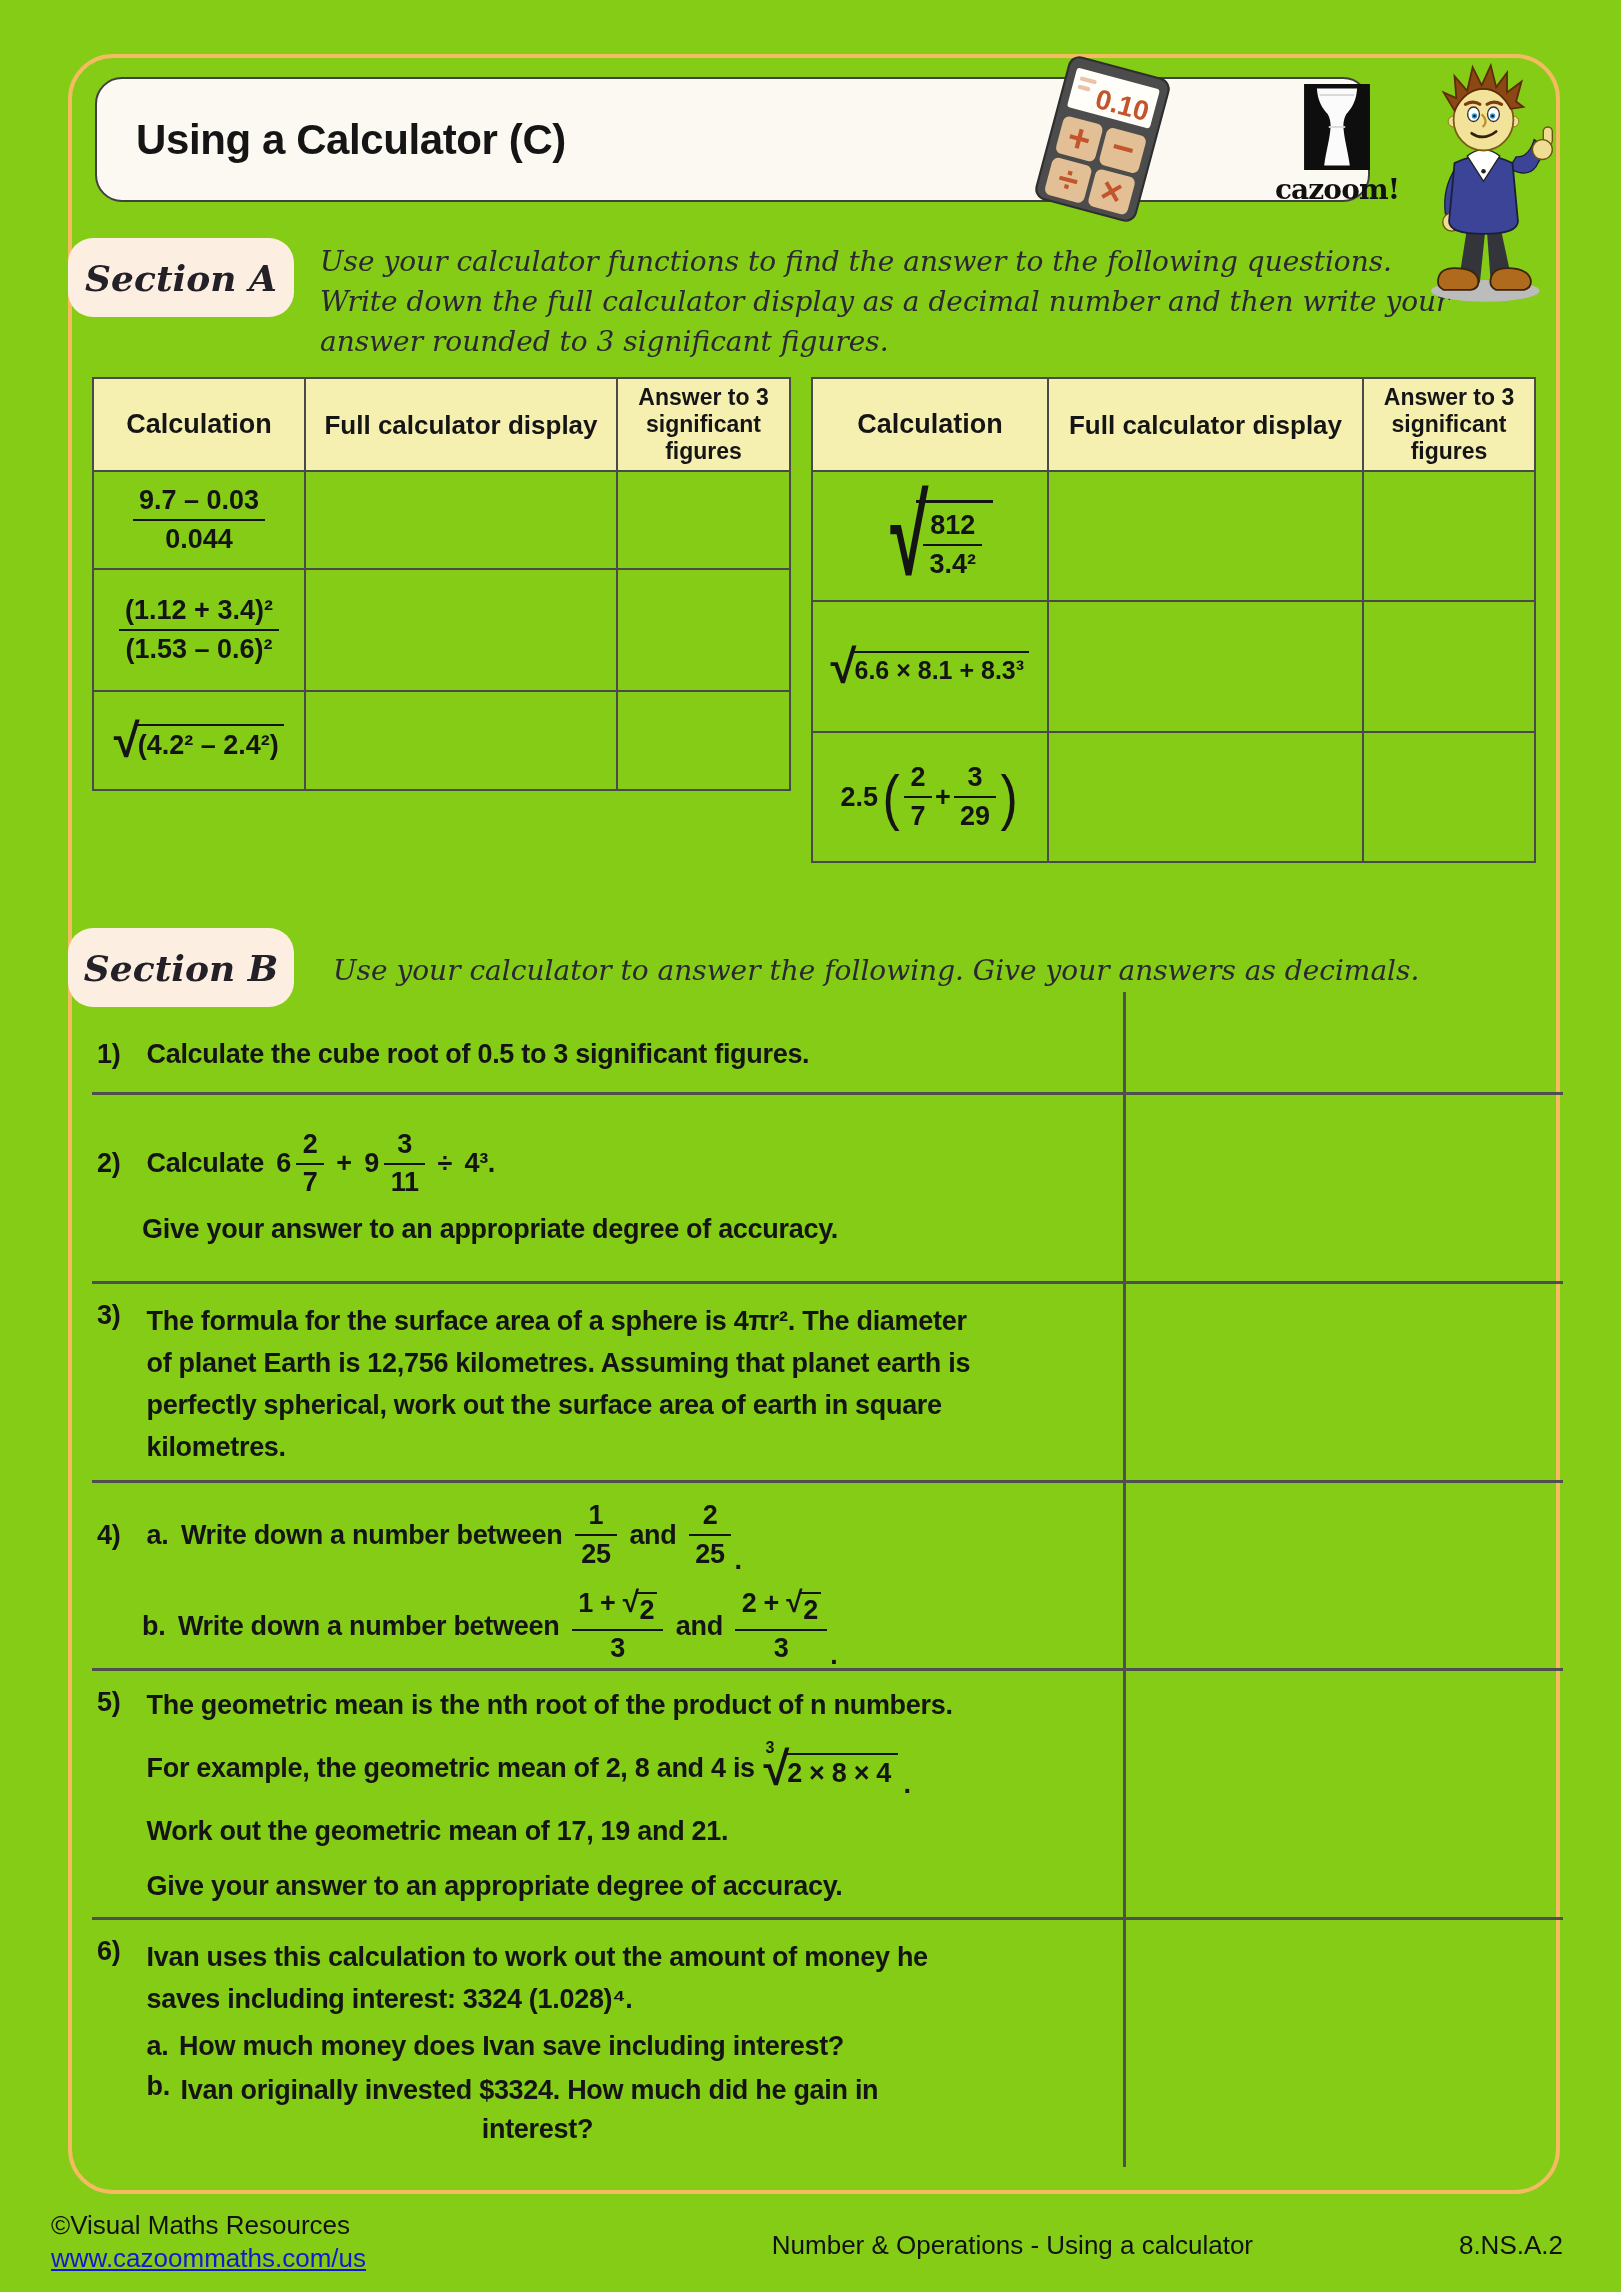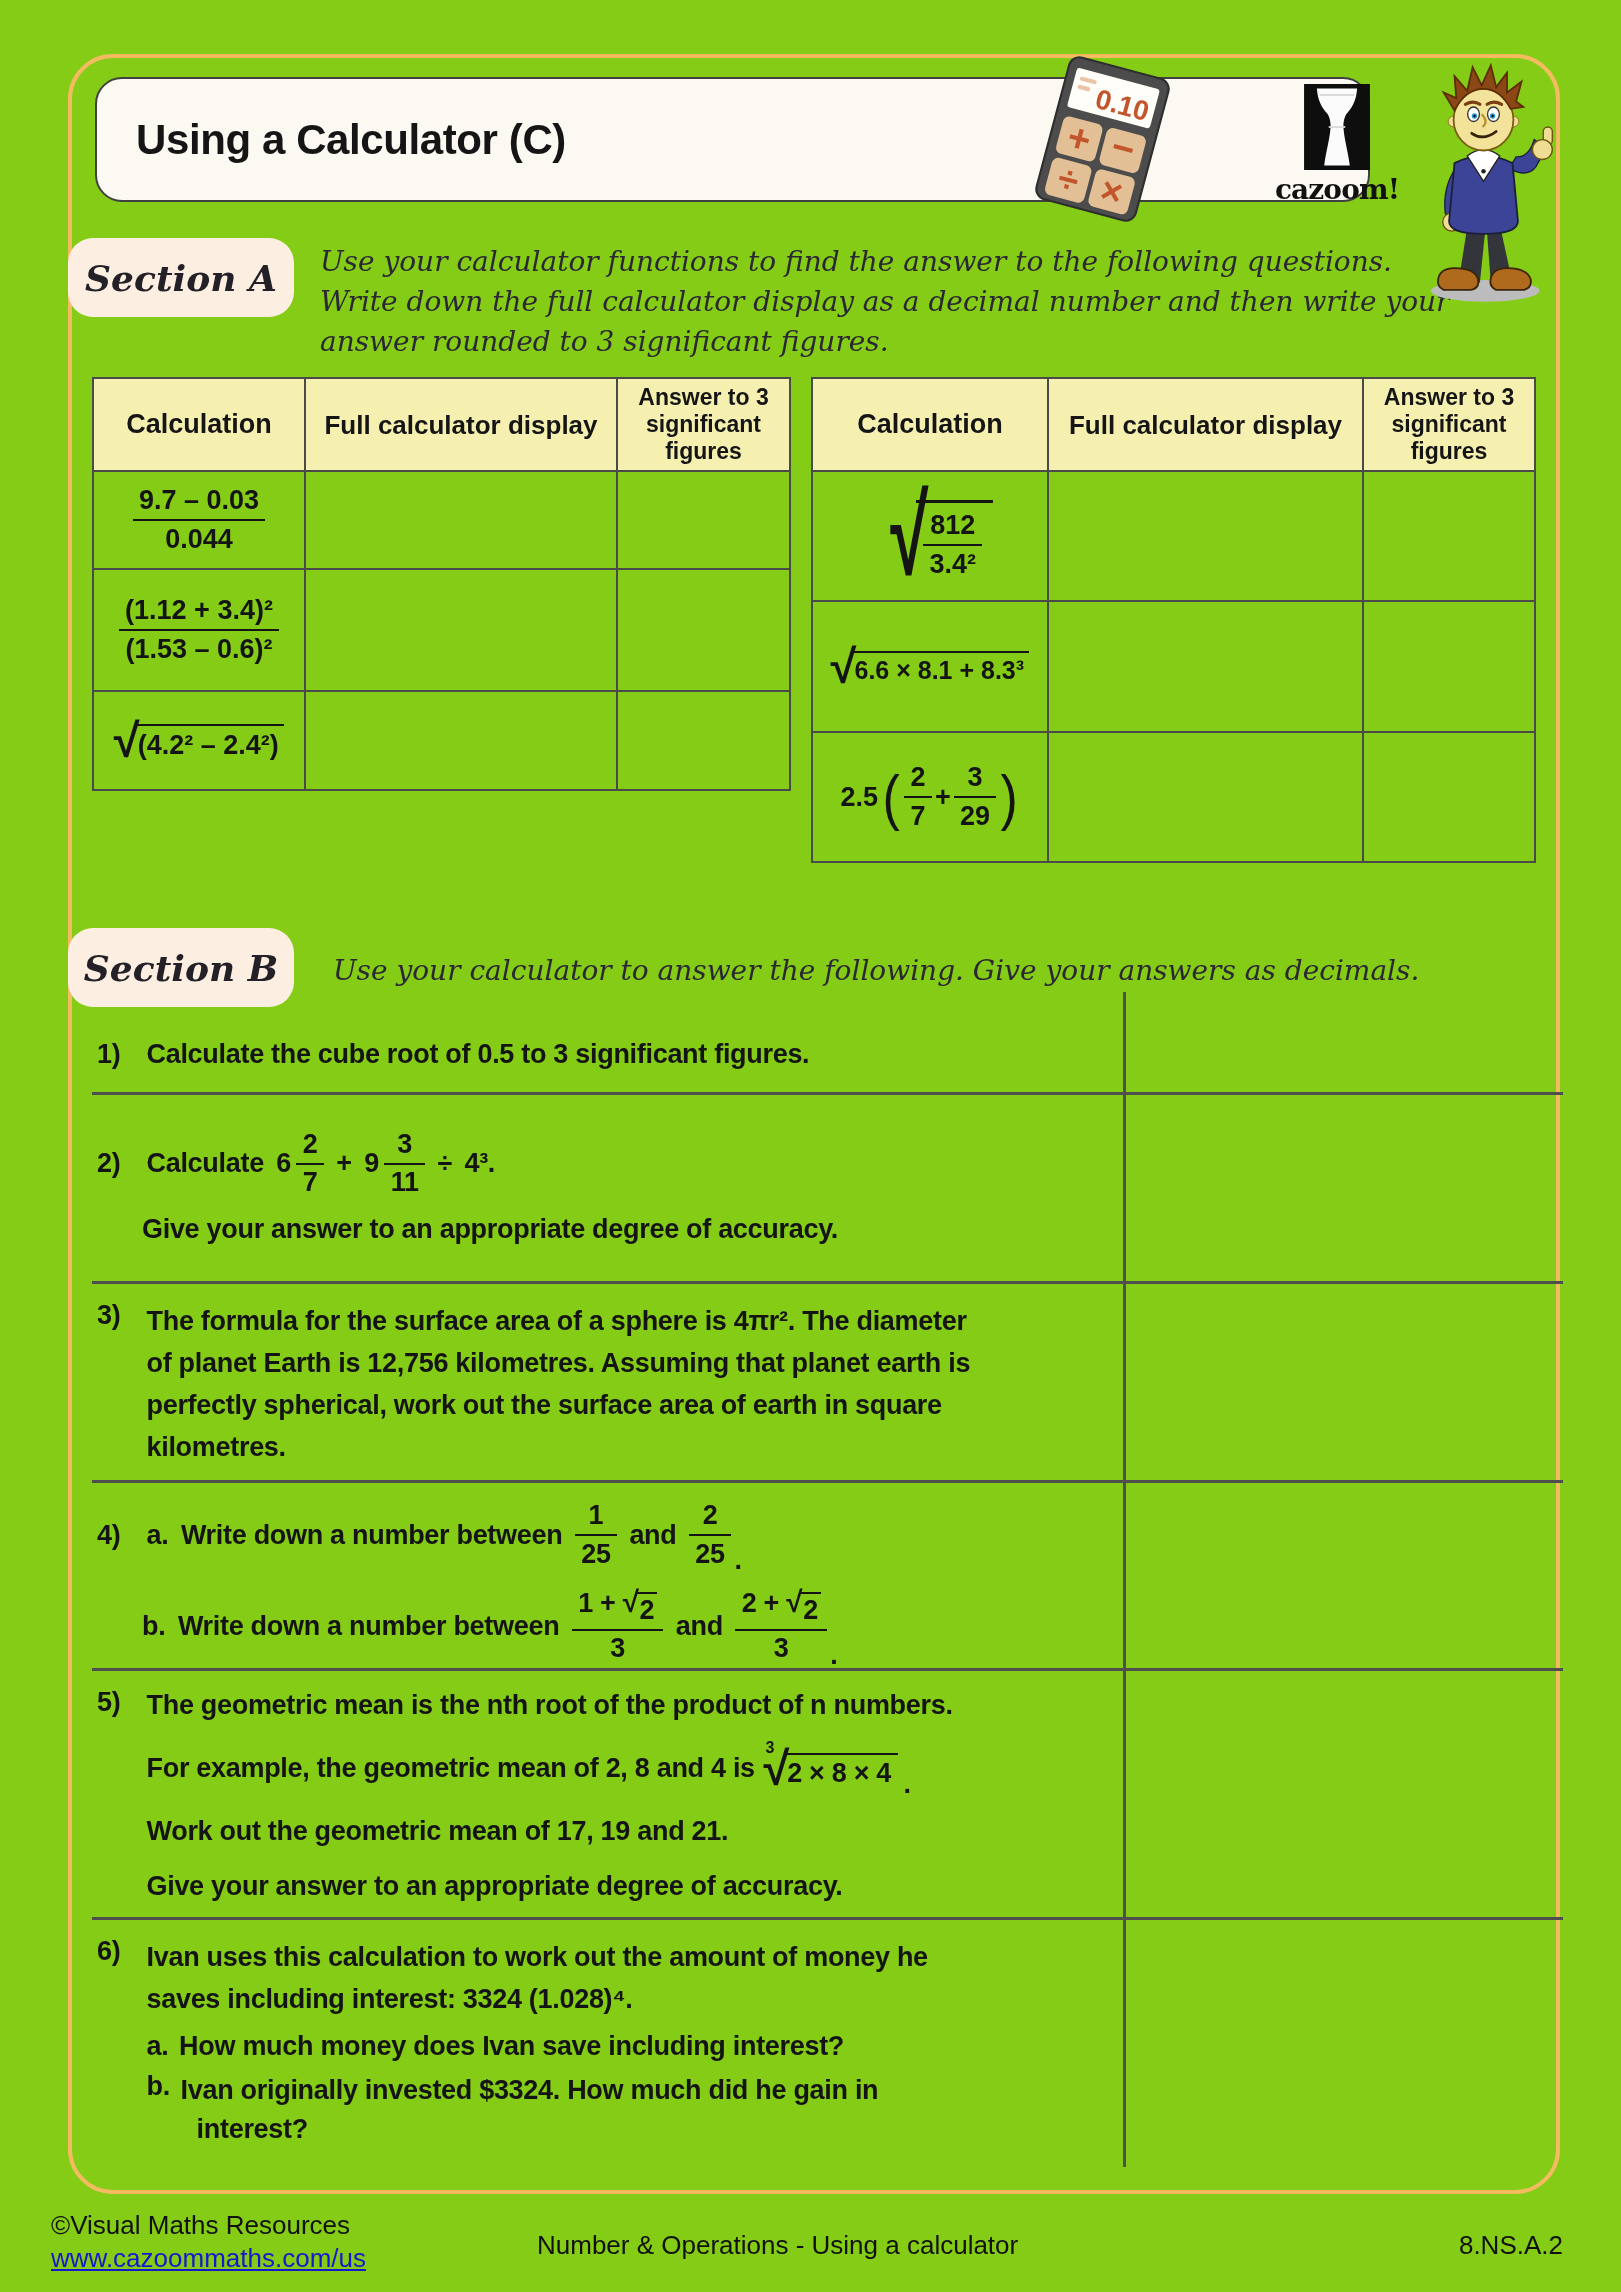--- a/index.html
+++ b/index.html
@@ -382,26 +382,26 @@
       <div style="line-height:42px;">Ivan uses this calculation to work out the amount of money he</div>
       <div style="line-height:42px;">saves including interest: 3324 (1.028)⁴.</div>
       <div class="qflex" style="margin-top:10.7px; gap:10.7px;">
         <span>a.</span>
         <span>How much money does Ivan save including interest?</span>
       </div>
       <div class="qflex" style="margin-top:9px; gap:10.7px;">
         <span>b.</span>
         <span>
           <div style="line-height:39px;">Ivan originally invested $3324. How much did he gain in</div>
-          <div style="line-height:39px; margin-left:16px;">interest?</div>
+          <div style="line-height:39px; margin-left:16px;text-align:center;">interest?</div>
         </span>
       </div>
     </span>
   </div>
 
   <div class="foot" style="left:51px; top:2210px;">©Visual Maths Resources</div>
   <div class="foot" style="left:51px; top:2243px;">
     <a href="#">www.cazoommaths.com/us</a>
   </div>
-  <div class="foot" style="left:537px; top:2230px; width:716px; text-align:left;">Number &amp; Operations - Using a calculator</div>
+  <div class="foot" style="left:537px; top:2230px; width:716px; text-align:right;">Number &amp; Operations - Using a calculator</div>
   <div class="foot" style="left:1370px; top:2230px; width:193px; text-align:right;">8.NS.A.2</div>
 </div>
 
 
 </body></html>

